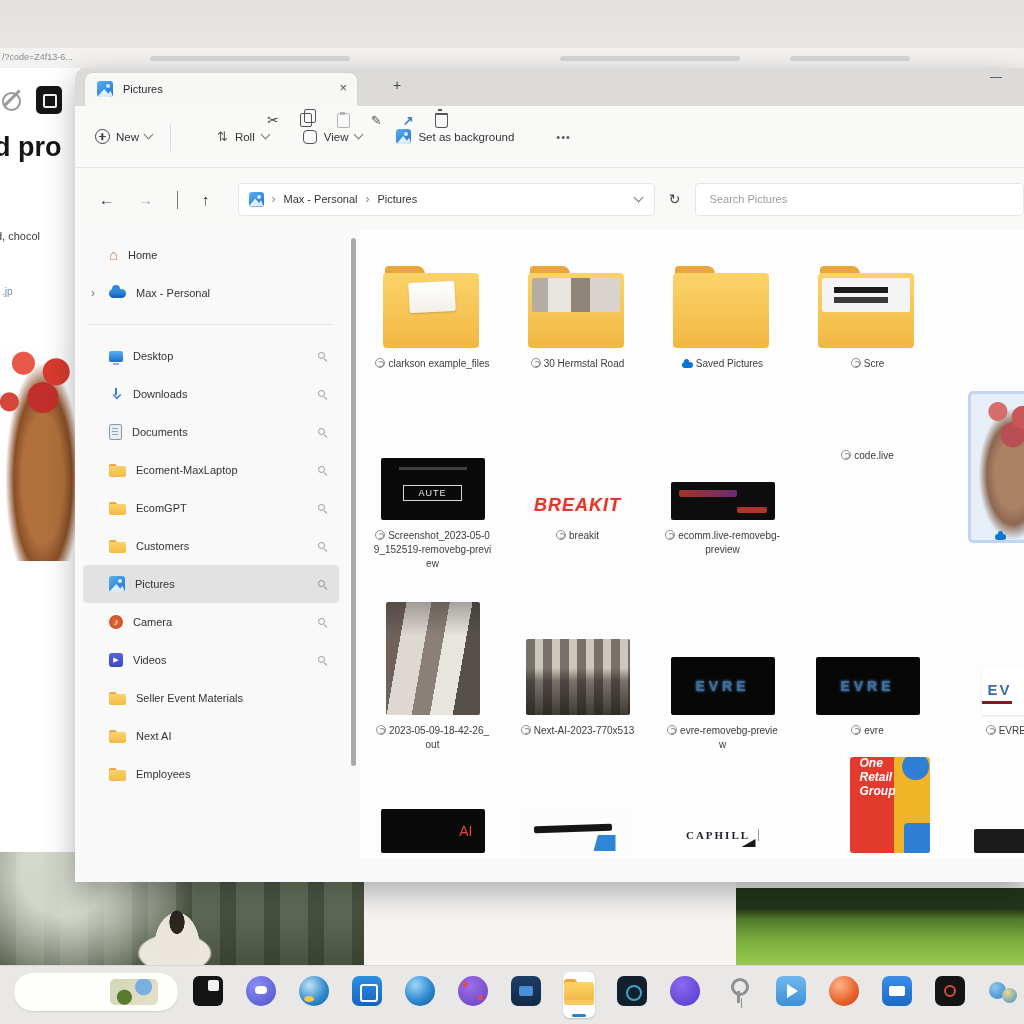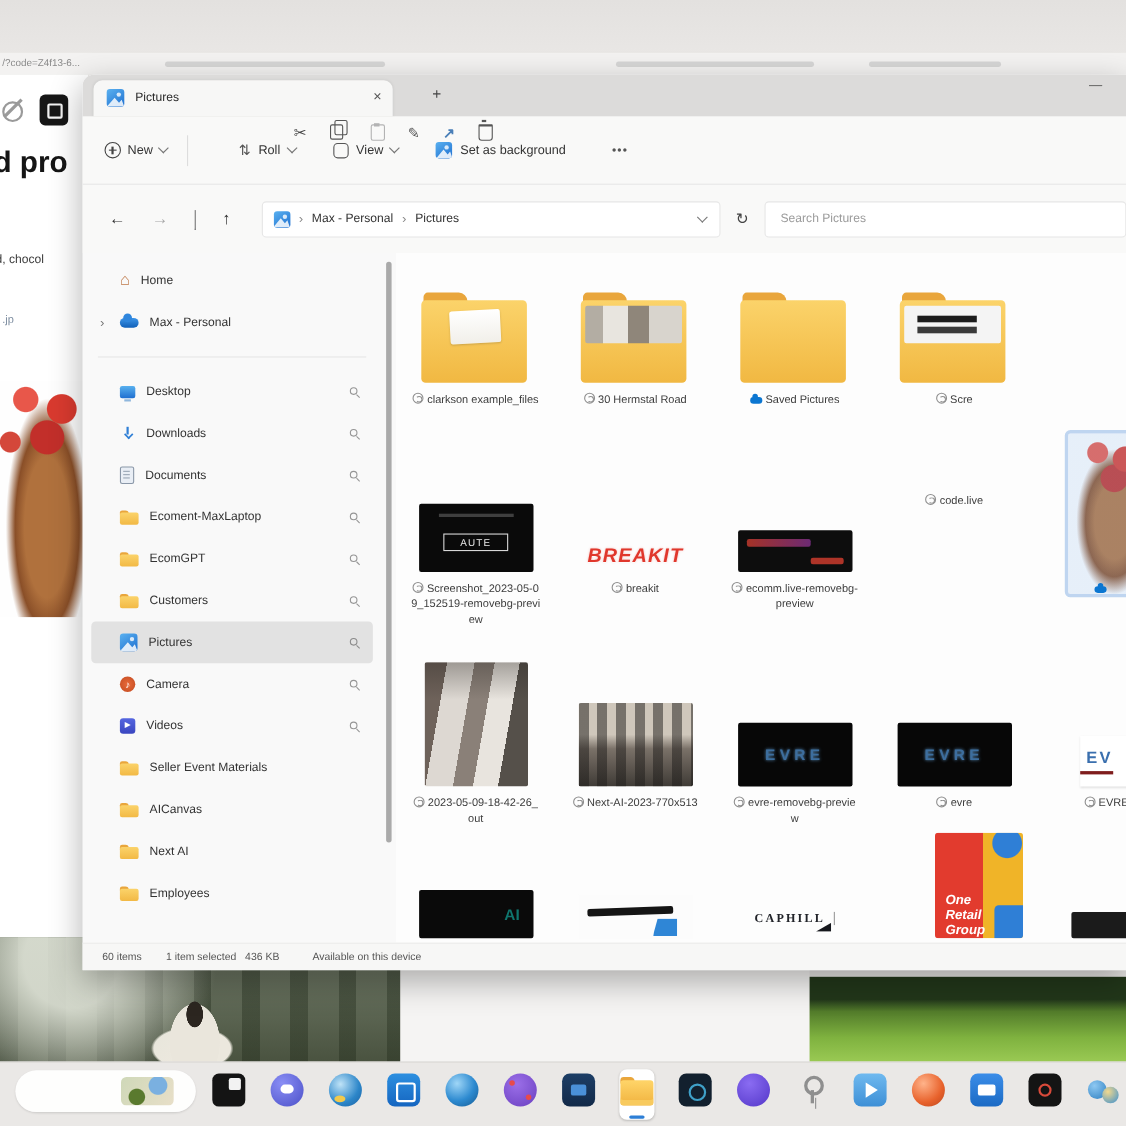--- a/index.html
+++ b/index.html
@@ -156,28 +156,28 @@
     linear-gradient(rgba(40,36,32,.35),rgba(0,0,0,0) 30%),
     linear-gradient(100deg,#6e625a 0 18%,#ddd8d2 18% 40%,#8a8078 40% 56%,#e8e4de 56% 76%,#55504a 76%);}
   .t-group-photo{width:104px;height:76px;border-radius:2px;background:
     repeating-linear-gradient(90deg, rgba(30,28,26,.5) 0 9px, rgba(0,0,0,0) 9px 17px),
     linear-gradient(#cfc7bb 0 38%, #7a7168 55%, #3f3b36);}
   .t-evre-dark{width:104px;height:58px;background:#070707;border-radius:2px;display:flex;align-items:center;justify-content:center;}
   .t-evre-dark .ttext{font-size:14px;font-weight:bold;letter-spacing:4px;color:#3d6e9e;text-shadow:0 0 3px #5d96c8;}
   .t-evre-light{width:62px;height:46px;background:#fff;display:flex;align-items:center;justify-content:flex-start;box-shadow:0 1px 2px rgba(0,0,0,.12);}
   .t-evre-light .ttext{font-size:15px;font-weight:bold;letter-spacing:2px;color:#3a6fae;border-bottom:3px solid #7f1d1d;padding:0 0 3px 6px;}
   .t-ai-dark{width:104px;height:44px;background:#0a0a0a;border-radius:2px;display:flex;align-items:center;justify-content:flex-end;padding-right:12px;}
-  .t-ai-dark .ttext{font-size:14px;font-weight:bold;color:#0f766e;}
+  .t-ai-dark .ttext{font-size:14px;font-weight:normal;color:#ef4444;}
   .t-laptop-photo{width:104px;height:40px;background:#fcfcfc;position:relative;}
   .t-laptop-photo:before{content:"";position:absolute;left:8px;top:12px;width:78px;height:7px;background:#151515;border-radius:2px;transform:rotate(-2deg);}
   .t-laptop-photo:after{content:"";position:absolute;right:14px;bottom:2px;width:22px;height:16px;background:#2f86d6;clip-path:polygon(0 100%,20% 0,100% 0,100% 100%);}
   .t-caphill-logo{width:102px;height:36px;background:#fdfdfd;display:flex;align-items:center;justify-content:center;}
   .t-caphill-logo .ttext{font-family:"Liberation Serif",serif;font-size:11px;letter-spacing:2px;color:#22242a;border-right:1px solid #9a9a9a;padding-right:8px;font-weight:bold;}
   .t-caphill-logo:after{content:"";position:absolute;right:18px;bottom:6px;width:14px;height:8px;background:#16181d;clip-path:polygon(0 100%,100% 0,100% 100%);}
-  .t-oneretail-logo{width:80px;height:96px;border-radius:3px;overflow:hidden;display:flex;align-items:flex-end;background:
+  .t-oneretail-logo{width:80px;height:96px;border-radius:3px;overflow:hidden;display:flex;align-items:flex-start;background:
     radial-gradient(circle at 82% 10%, #2f7fd6 0 13px, transparent 14px),
     linear-gradient(90deg, #e23b2e 0 55%, #f0b428 55%); margin-left: 44px;}
   .t-oneretail-logo:after{content:"";position:absolute;right:0;bottom:0;width:26px;height:30px;background:#2f7fd6;border-radius:4px 0 0 0;}
   .t-oneretail-logo .ttext{font-size:12px;line-height:1.15;font-weight:800;font-style:italic;color:#fff;padding-left:10px;width:46px;}
   .t-dark-wide{width:78px;height:24px;background:#1b1b1b;border-radius:2px;}
   
   #statusbar{position:absolute;left:0;right:0;bottom:0;height:24px;background:#f7f7f6;border-top:1px solid #ebebea;display:flex;align-items:center;padding-left:18px;font-size:9.5px;color:#555;z-index:6;}
   #statusbar .st{margin-right:22px;}
   #statusbar .st.size{margin-left:-14px;margin-right:30px;}
   
@@ -371,24 +371,20 @@
           <span class="sicon si-videos">▶</span>
           <span class="slabel">Videos</span>
           <span class="pin"></span>
         </div>
         <div class="srow">
           <span class="sicon mfold"></span>
           <span class="slabel">Seller Event Materials</span>
         </div>
         <div class="srow">
           <span class="sicon mfold"></span>
-          <span class="slabel">AICanvas</span>
-        </div>
-        <div class="srow">
-          <span class="sicon mfold"></span>
           <span class="slabel">Next AI</span>
         </div>
         <div class="srow">
           <span class="sicon mfold"></span>
           <span class="slabel">Employees</span>
         </div>
       </div>
     <div id="vscroll"></div>
     <div id="grid">
         <div class="grow r1">
@@ -522,26 +518,20 @@
             </div>
           </div>
           <div class="cell">
             <div class="tzone">
               <div class="thumb t-dark-wide"></div>
             </div>
           </div>
         </div>
       </div>
 
-    <div id="statusbar">
-      <span class="st">60 items</span>
-      <span class="st">1 item selected</span>
-      <span class="st size">436 KB</span>
-      <span class="st">Available on this device</span>
-    </div>
   </div>
 
   <div id="taskbar">
     <div id="widget-pill">
       <span class="wicon"></span>
     </div>
     <div id="tb-icons-bar"></div>
     <div id="tb-icons">
         <div class="tkwrap">
           <div class="tk tk-black-square"></div>

